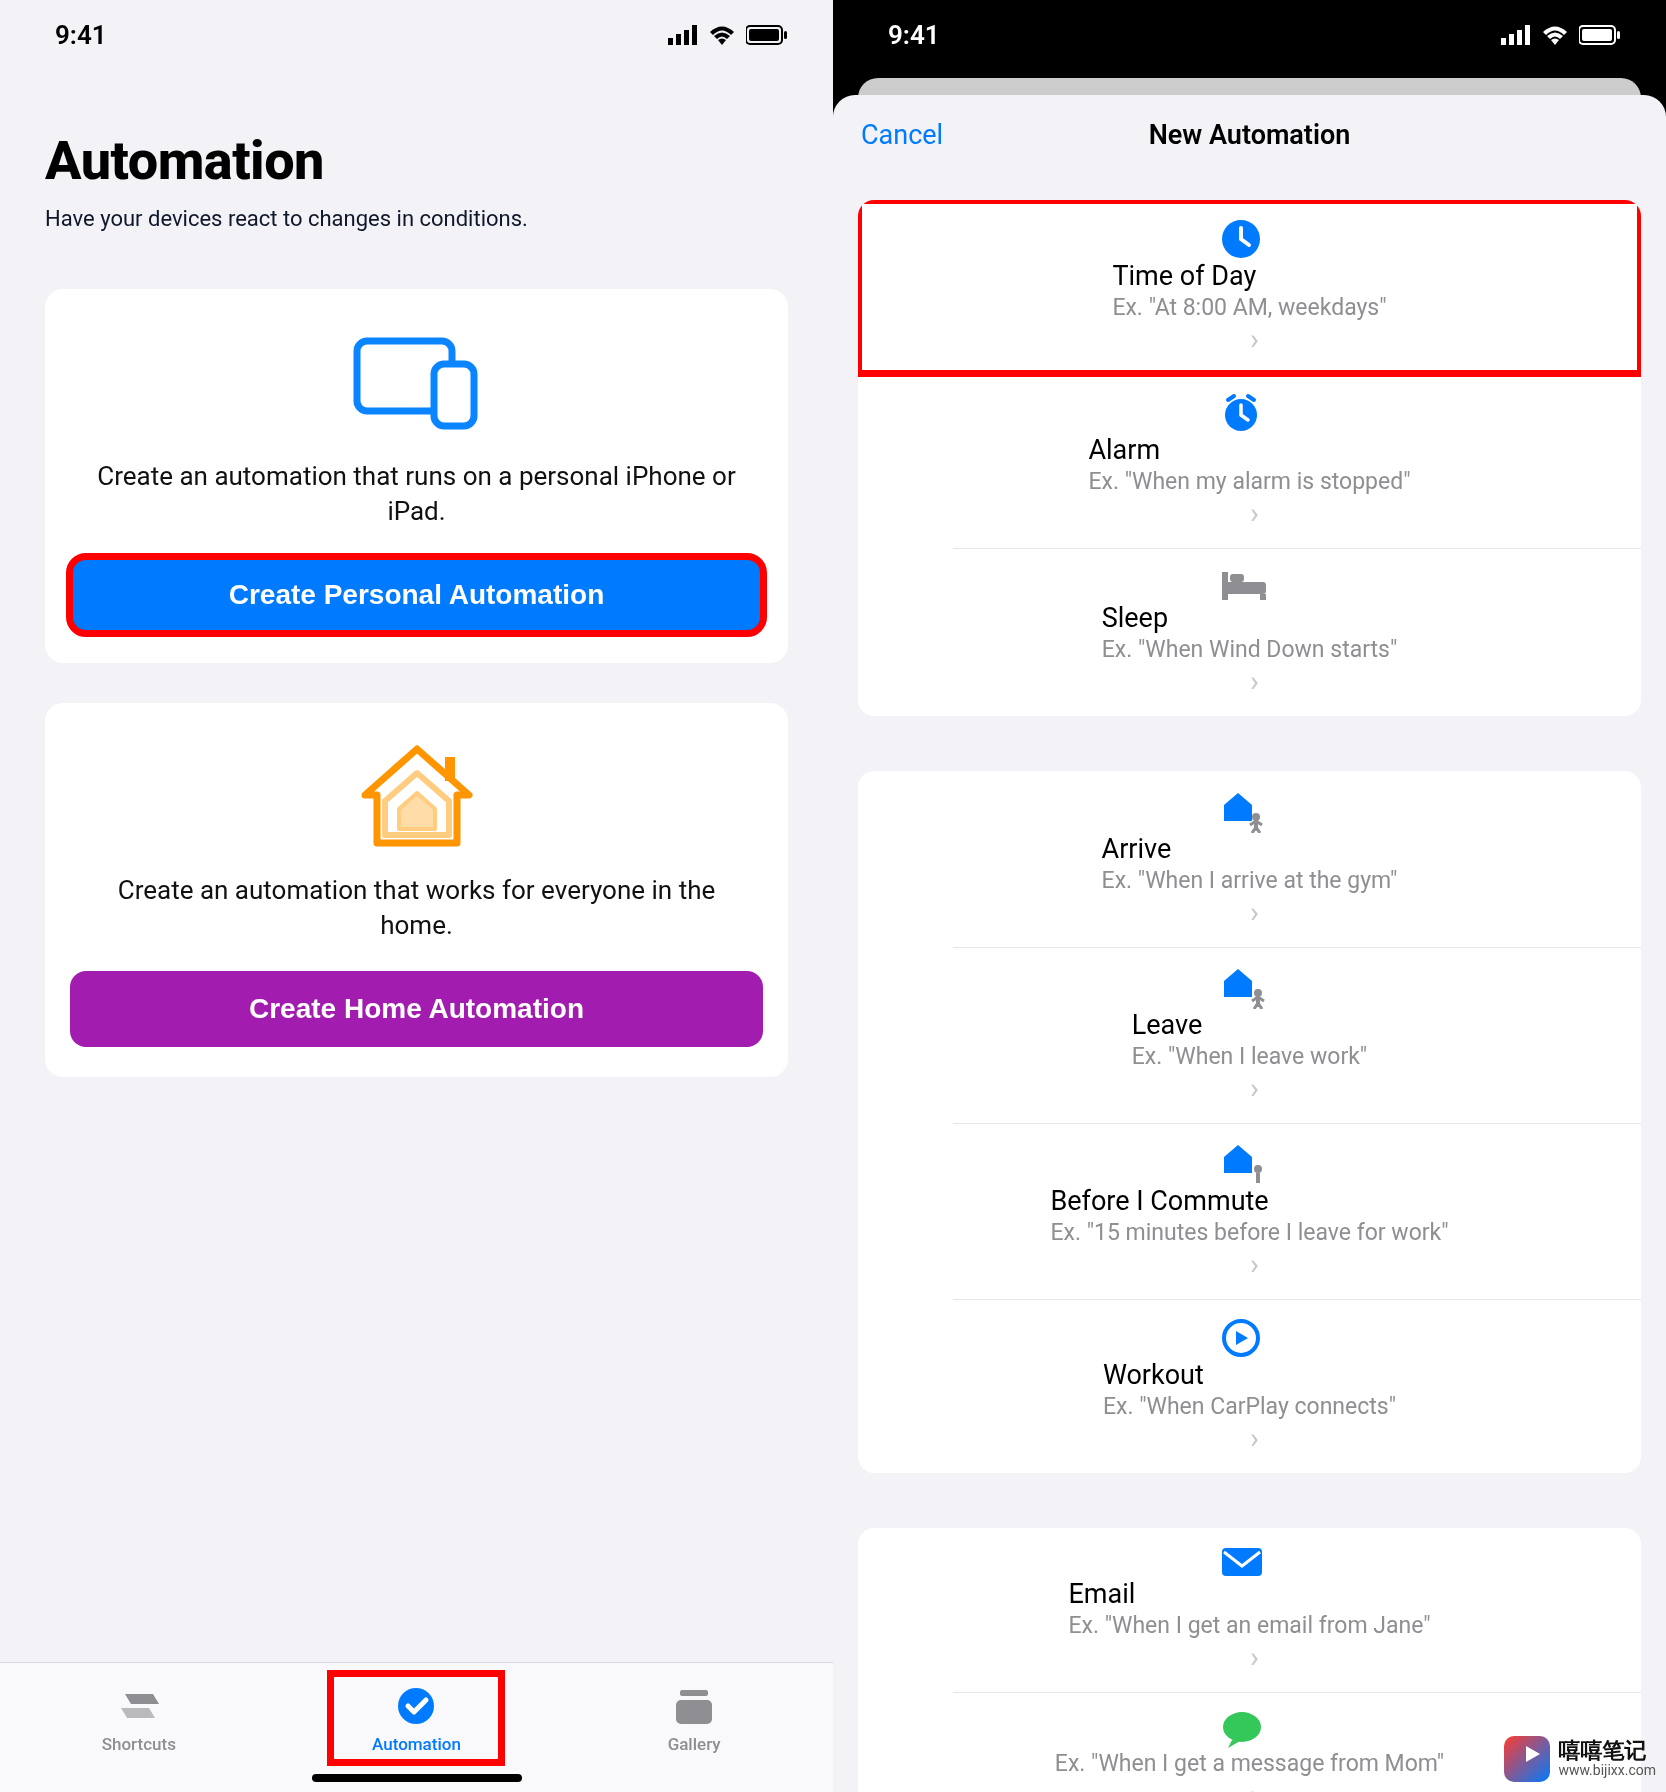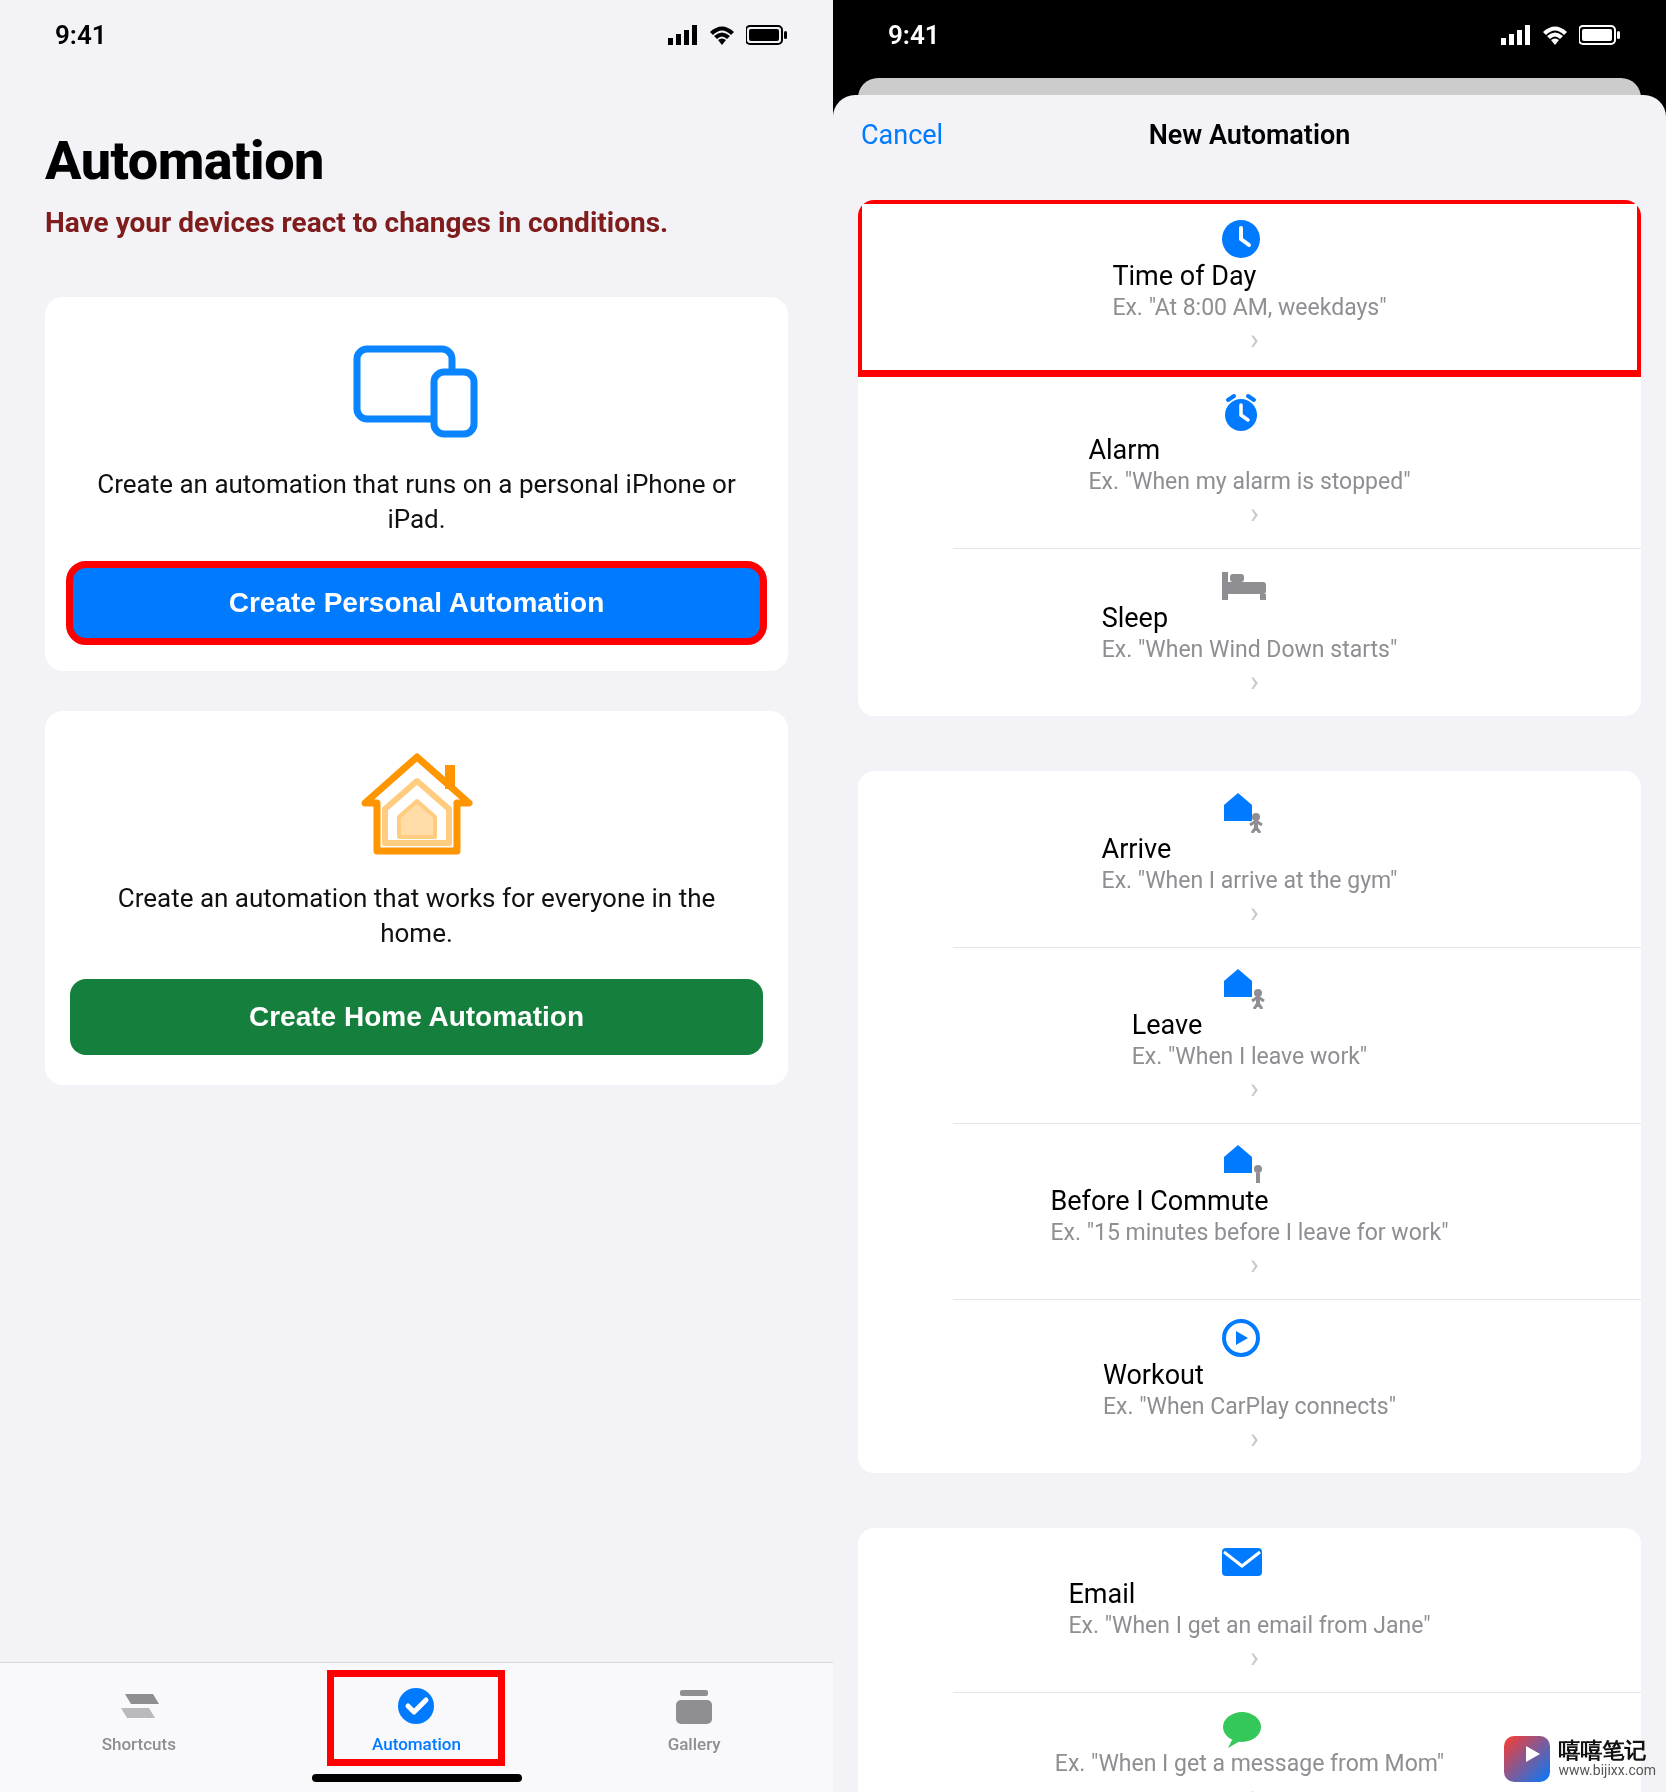--- a/index.html
+++ b/index.html
@@ -30,21 +30,21 @@
     padding: 0 45px 0 55px;
     font-weight: 600;
     font-size: 26px;
   }
   .phone-right .status-bar { color: #fff; }
   .status-icons { display: flex; align-items: center; gap: 10px; }
   .status-icons svg { display: block; }
   
   .left-content { padding: 50px 45px 0 45px; flex: 1; overflow: hidden; }
   .page-title { font-size: 54px; font-weight: 800; letter-spacing: -0.5px; margin-bottom: 12px; }
-  .page-subtitle { font-size: 28px; color: #7f1d1d; line-height: 1.35; margin-bottom: 55px; font-weight: bold; }
+  .page-subtitle { font-size: 22px; color: #0f172a; line-height: 1.35; margin-bottom: 55px; }
   .card {
     background: #fff;
     border-radius: 18px;
     padding: 40px 25px 30px 25px;
     margin-bottom: 40px;
     text-align: center;
   }
   .card-icon { height: 110px; display: flex; align-items: center; justify-content: center; margin-bottom: 20px; }
   .card-desc { font-size: 26px; color: #111; line-height: 1.35; margin-bottom: 28px; padding: 0 10px; }
   .btn {
@@ -52,21 +52,21 @@
     width: 100%;
     border: none;
     border-radius: 16px;
     font-size: 28px;
     font-weight: 600;
     padding: 22px 0;
     color: #fff;
     cursor: pointer;
   }
   .btn-blue { background: #007aff; }
-  .btn-orange { background: #15803d; }
+  .btn-orange { background: #a21caf; }
   .highlight-red { outline: 7px solid #ff0000; outline-offset: -3px; }
   
   .tab-bar {
     height: 130px;
     border-top: 1px solid #d8d8dc;
     background: #f9f9fb;
     display: flex;
     align-items: center;
     justify-content: space-around;
     padding-bottom: 20px;

